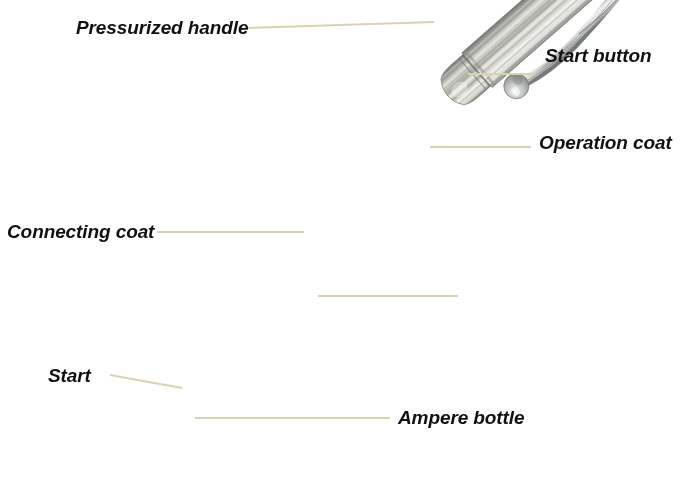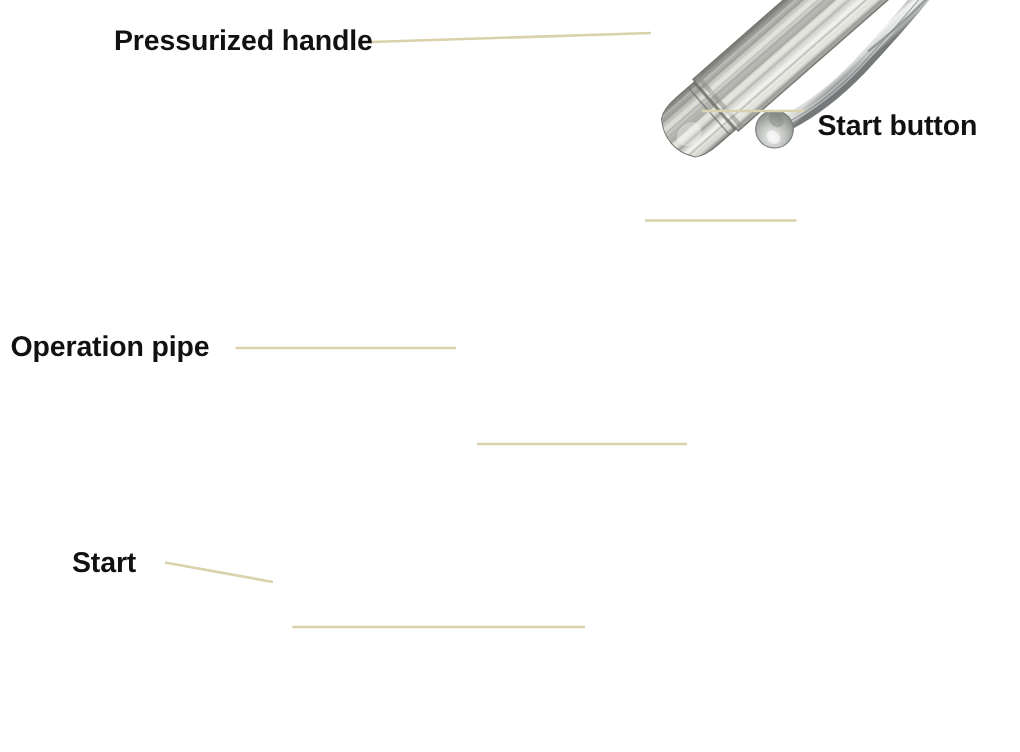--- a/index.html
+++ b/index.html
@@ -8,20 +8,21 @@
     padding: 0;
     background: #ffffff;
   }
   #stage {
     position: relative;
     width: 680px;
     height: 501px;
     background: #ffffff;
     overflow: hidden;
     font-family: "Liberation Sans", sans-serif;
+    font-style: italic;
   }
   #artwork {
     position: absolute;
     left: 0; top: 0;
     width: 680px; height: 501px;
   }
   .callout-label {
     position: absolute;
     font-family: "Liberation Sans", sans-serif;
     font-weight: bold;
@@ -282,22 +283,24 @@
         <line x1="430" y1="147" x2="531" y2="147" stroke="#d9d2ad" stroke-width="1.8"></line>
         <line x1="157" y1="232" x2="304" y2="232" stroke="#d9d2ad" stroke-width="1.8"></line>
         <line x1="318" y1="296" x2="458" y2="296" stroke="#d9d2ad" stroke-width="1.8"></line>
         <line x1="110" y1="375" x2="182" y2="388" stroke="#d9d2ad" stroke-width="1.8"></line>
         <line x1="195" y1="418" x2="390" y2="418" stroke="#d9d2ad" stroke-width="1.8"></line>
       </g>
   </svg>
 
   <div class="callout-label lbl-pressurized" style="left: 76px; top: 18px;">Pressurized handle</div>
 
-  <div class="callout-label lbl-start" style="left: 545px; top: 75px;">Start button</div>
-
-
-  <div class="callout-label lbl-connecting" style="left: 7px; top: 222px;">Operation pipe</div>
+  <div class="callout-label lbl-start" style="left: 545px; top: 46px;">Start button</div>
+
+  <div class="callout-label lbl-operation" style="left: 539px; top: 133px;">Operation coat</div>
+
+  <div class="callout-label lbl-connecting" style="left: 7px; top: 222px;">Connecting coat</div>
 
 
   <div class="callout-label lbl-joint" style="left: 48px; top: 366px;">Start</div>
 
+  <div class="callout-label lbl-ampere" style="left: 398px; top: 408px;">Ampere bottle</div>
 
 </div>
 
 </body></html>

